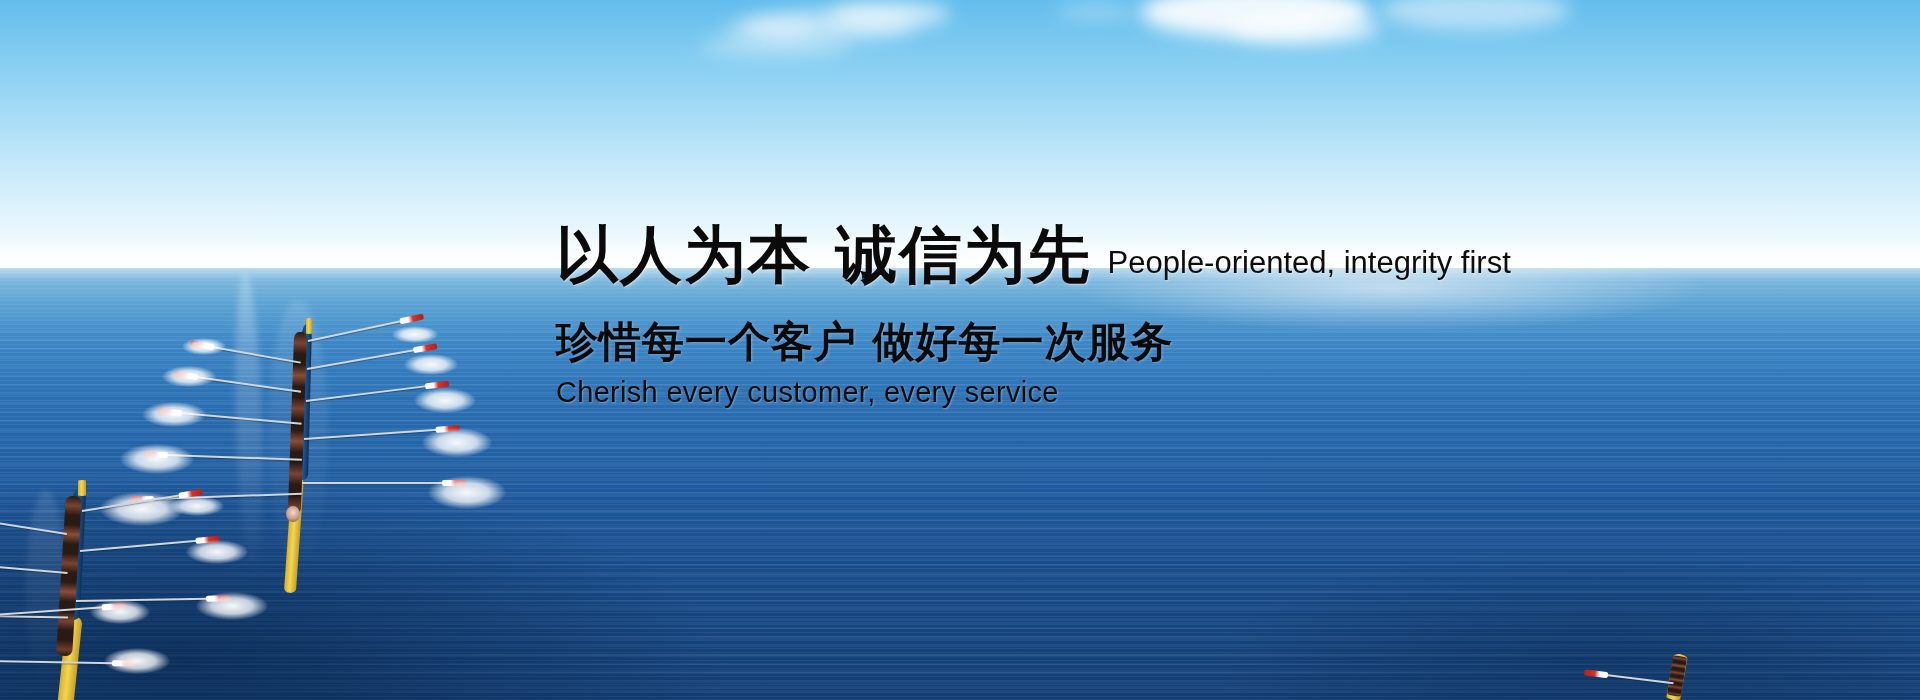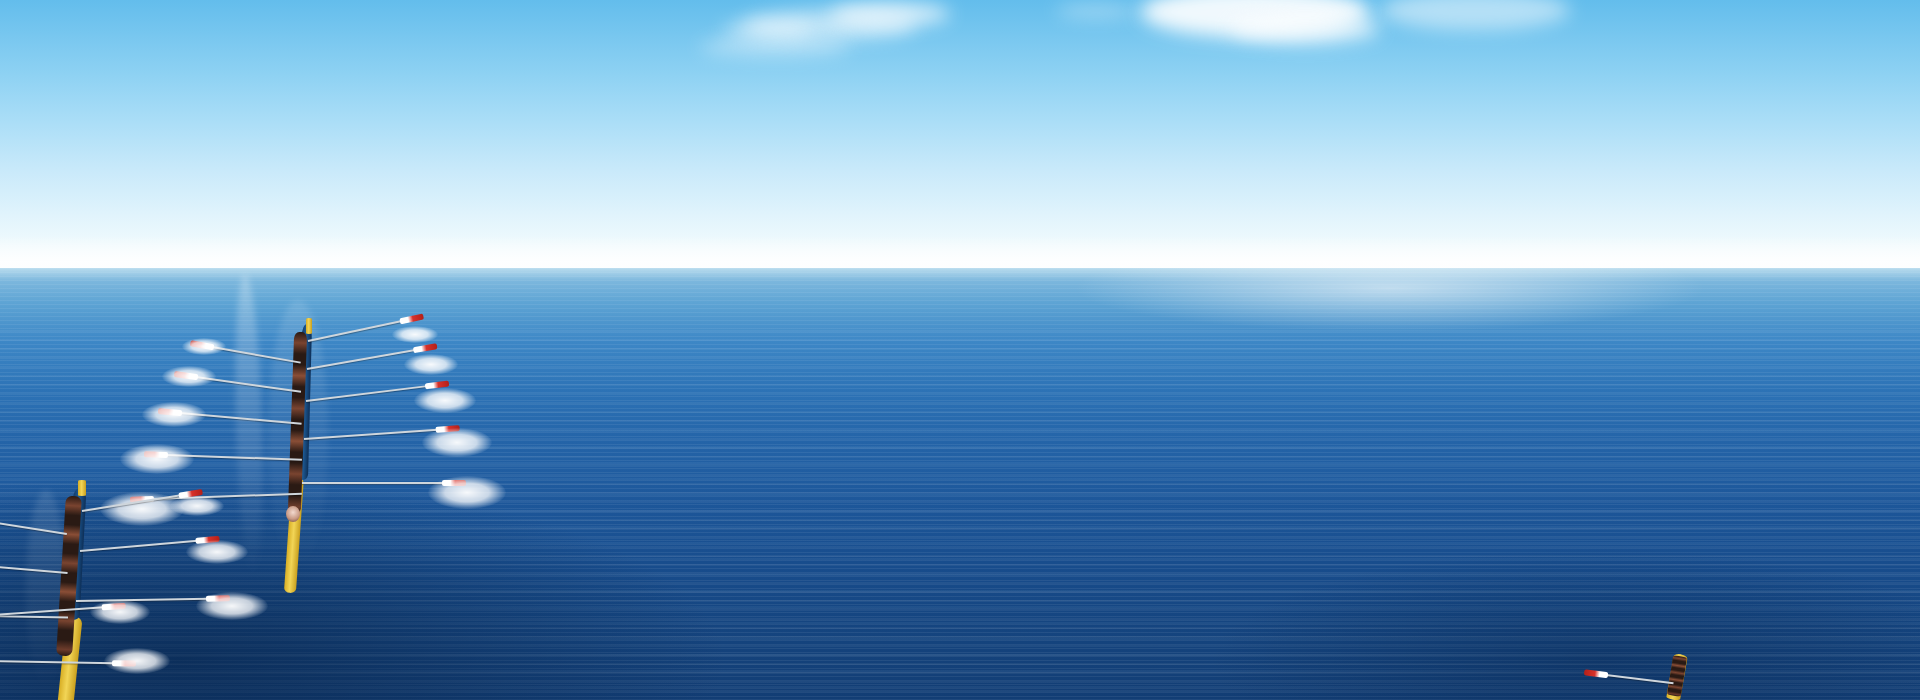--- a/index.html
+++ b/index.html
@@ -324,14 +324,25 @@
     <div class="splash" style="left:200px; top:10px; width:60px; height:24px;"></div>
     <div class="splash" style="left:214px; top:58px; width:66px; height:26px;"></div>
   </div>
 
   <div class="boat" style="left:1600px; top:636px; width:200px; height:64px;">
     <div class="hull hull-yellow" style="left:70px; top:18px; width:14px; height:46px; transform:rotate(10deg);"></div>
     <div class="rowers" style="left:70px; top:20px; width:14px; height:40px; transform:rotate(9deg);"></div>
     <div class="oar left" style="left:6px; top:38px; width:68px; transform:rotate(7deg);"></div>
   </div>
 
+  <div class="copy">
+
+    <div class="line-main">
+      <span class="headline-cn">以人为本 诚信为先</span>
+      <span class="headline-en">People-oriented, integrity first</span>
+    </div>
+
+    <div class="subline-cn">珍惜每一个客户  做好每一次服务</div>
+
+    <div class="subline-en">Cherish every customer, every service</div>
+  </div>
 
 </div>
 
 </body></html>

